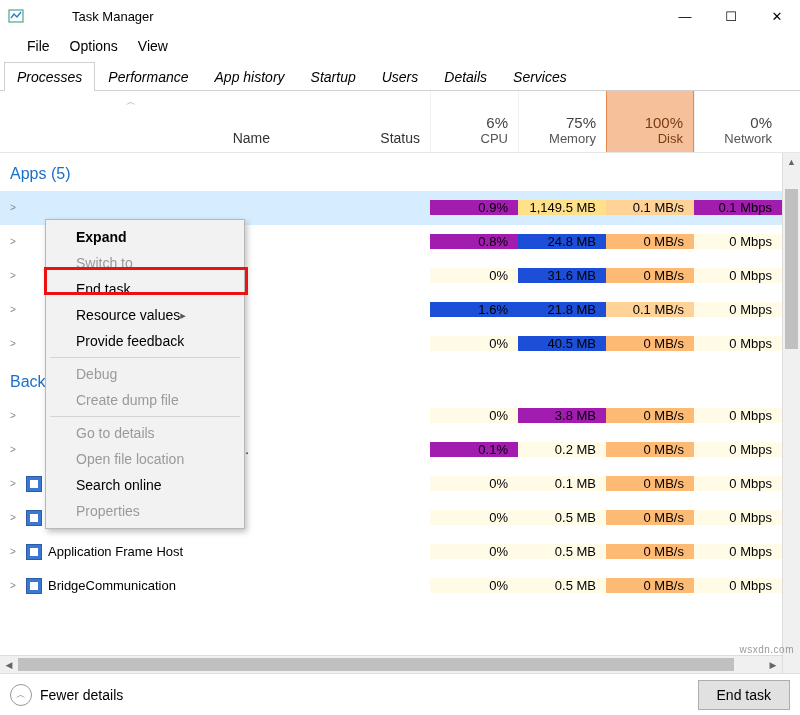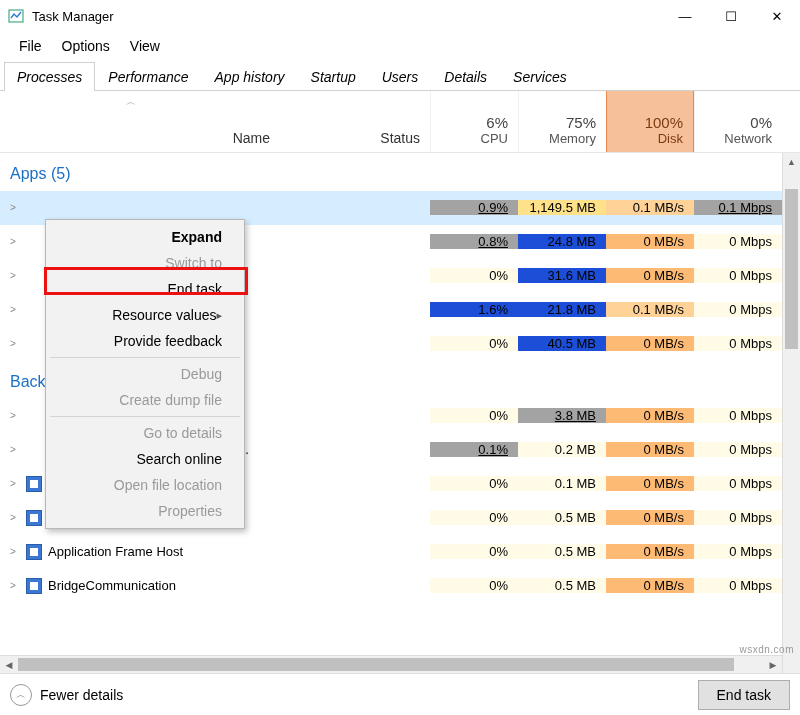--- a/index.html
+++ b/index.html
@@ -8,27 +8,27 @@
     font-family: "Segoe UI", Tahoma, sans-serif;
     font-size: 13px;
     color: #000;
     background: #fff;
     width: 800px;
     height: 715px;
     overflow: hidden;
     position: relative;
   }
   
-  .titlebar { display: flex; align-items: center; height: 32px; padding: 0 0 0 8px; }
+  .titlebar { display: flex; align-items: center; height: 32px; padding: 0 0 0 8px; gap: 40px; }
   .titlebar-icon { width: 16px; height: 16px; margin-right: 8px; }
   .titlebar-title { flex: 1; font-size: 13px; }
   .titlebar-btns { display: flex; }
   .titlebar-btn { width: 46px; height: 32px; display: flex; align-items: center; justify-content: center; color: #000; }
   
-  .menubar { display: flex; padding: 2px 9px; gap: 0; }
+  .menubar { display: flex; padding: 2px 17px; gap: 0; }
   .menu-item { padding: 4px 10px; font-size: 14px; }
   
   .tabs { display: flex; border-bottom: 1px solid #d0d0d0; padding: 0 4px; margin-top: 2px; }
   .tab { padding: 6px 12px; font-size: 14px; border: 1px solid transparent; border-bottom: none; margin-bottom: -1px; font-style: italic; }
   .tab.active { border-color: #d0d0d0; background: #fff; }
   
   .header-row { display: flex; height: 62px; border-bottom: 1px solid #e6e6e6; }
   .col { display: flex; flex-direction: column; justify-content: flex-end; padding: 6px 10px; position: relative; }
   .col.name { flex: 0 0 280px; justify-content: flex-end; }
   .col.status { flex: 0 0 150px; justify-content: flex-end; }
@@ -54,40 +54,40 @@
   .row .cell.name { flex: 0 0 280px; display: flex; align-items: center; gap: 6px; overflow: hidden; white-space: nowrap; }
   .row .cell.status { flex: 0 0 150px; }
   .row .cell.metric { flex: 0 0 88px; text-align: right; font-size: 13px; }
   .expand-caret { width: 10px; color: #888; font-size: 10px; }
   .proc-icon { width: 16px; height: 16px; background: #3a78d4; border: 1px solid #2a5ca8; display: inline-block; }
   .proc-icon.inner { position: relative; }
   .proc-icon.inner::after { content: ""; position: absolute; inset: 3px; background: #fff; }
   .proc-text { overflow: hidden; text-overflow: ellipsis; }
   
   .tint-y0 { background: #fffbe7; }
-  .tint-y1 { background: #a3a3a3; text-decoration: underline; }
+  .tint-y1 { background: #a21caf; }
   .tint-y2 { background: #1d4ed8; }
   .tint-y3 { background: #ffe18a; }
   .tint-o0 { background: #fdba74; }
   .tint-o1 { background: #ffd298; }
   .row.sel { background: #d6ecff; }
   .row.sel .cell.name, .row.sel .cell.status { background: #d6ecff; }
   
   .context-menu {
     position: absolute;
     left: 45px;
     top: 219px;
     width: 200px;
     background: #f2f2f2;
     border: 1px solid #b8b8b8;
     box-shadow: 2px 3px 6px rgba(0,0,0,0.25);
     padding: 4px 2px;
     z-index: 50;
   }
-  .ctx-item { padding: 5px 20px 5px 28px; font-size: 14px; display: flex; justify-content: flex-end; align-items: center; }
+  .ctx-item { padding: 5px 20px 5px 28px; font-size: 14px; display: flex; justify-content: flex-start; align-items: center; }
   .ctx-item.disabled { color: #9a9a9a; }
   .ctx-item.bold { font-weight: 600; }
   .ctx-sep { height: 1px; background: #d4d4d4; margin: 3px 2px; }
   .ctx-highlight { position: absolute; left: 44px; top: 267px; width: 204px; height: 28px; border: 3px solid #e11; z-index: 60; pointer-events: none; }
   .ctx-arrow { font-size: 11px; color: #555; }
   .footer-bar {
     position: absolute; bottom: 0; left: 0; right: 0; height: 42px;
     display: flex; align-items: center; padding: 0 10px; border-top: 1px solid #e0e0e0;
     background: #fff;
   }
@@ -314,25 +314,25 @@
     <div class="ctx-item disabled">
       <span>Debug</span>
     </div>
     <div class="ctx-item disabled">
       <span>Create dump file</span>
     </div>
     <div class="ctx-sep"></div>
     <div class="ctx-item disabled">
       <span>Go to details</span>
     </div>
+    <div class="ctx-item disabled">
+      <span>Open file location</span>
+    </div>
     <div class="ctx-item">
       <span>Search online</span>
-    </div>
-    <div class="ctx-item disabled">
-      <span>Open file location</span>
     </div>
     <div class="ctx-item disabled">
       <span>Properties</span>
     </div>
   </div>
 <div class="ctx-highlight"></div>
 
 <div class="footer-bar">
   <div class="fewer-btn">
     <span class="fewer-circle">︿</span>

